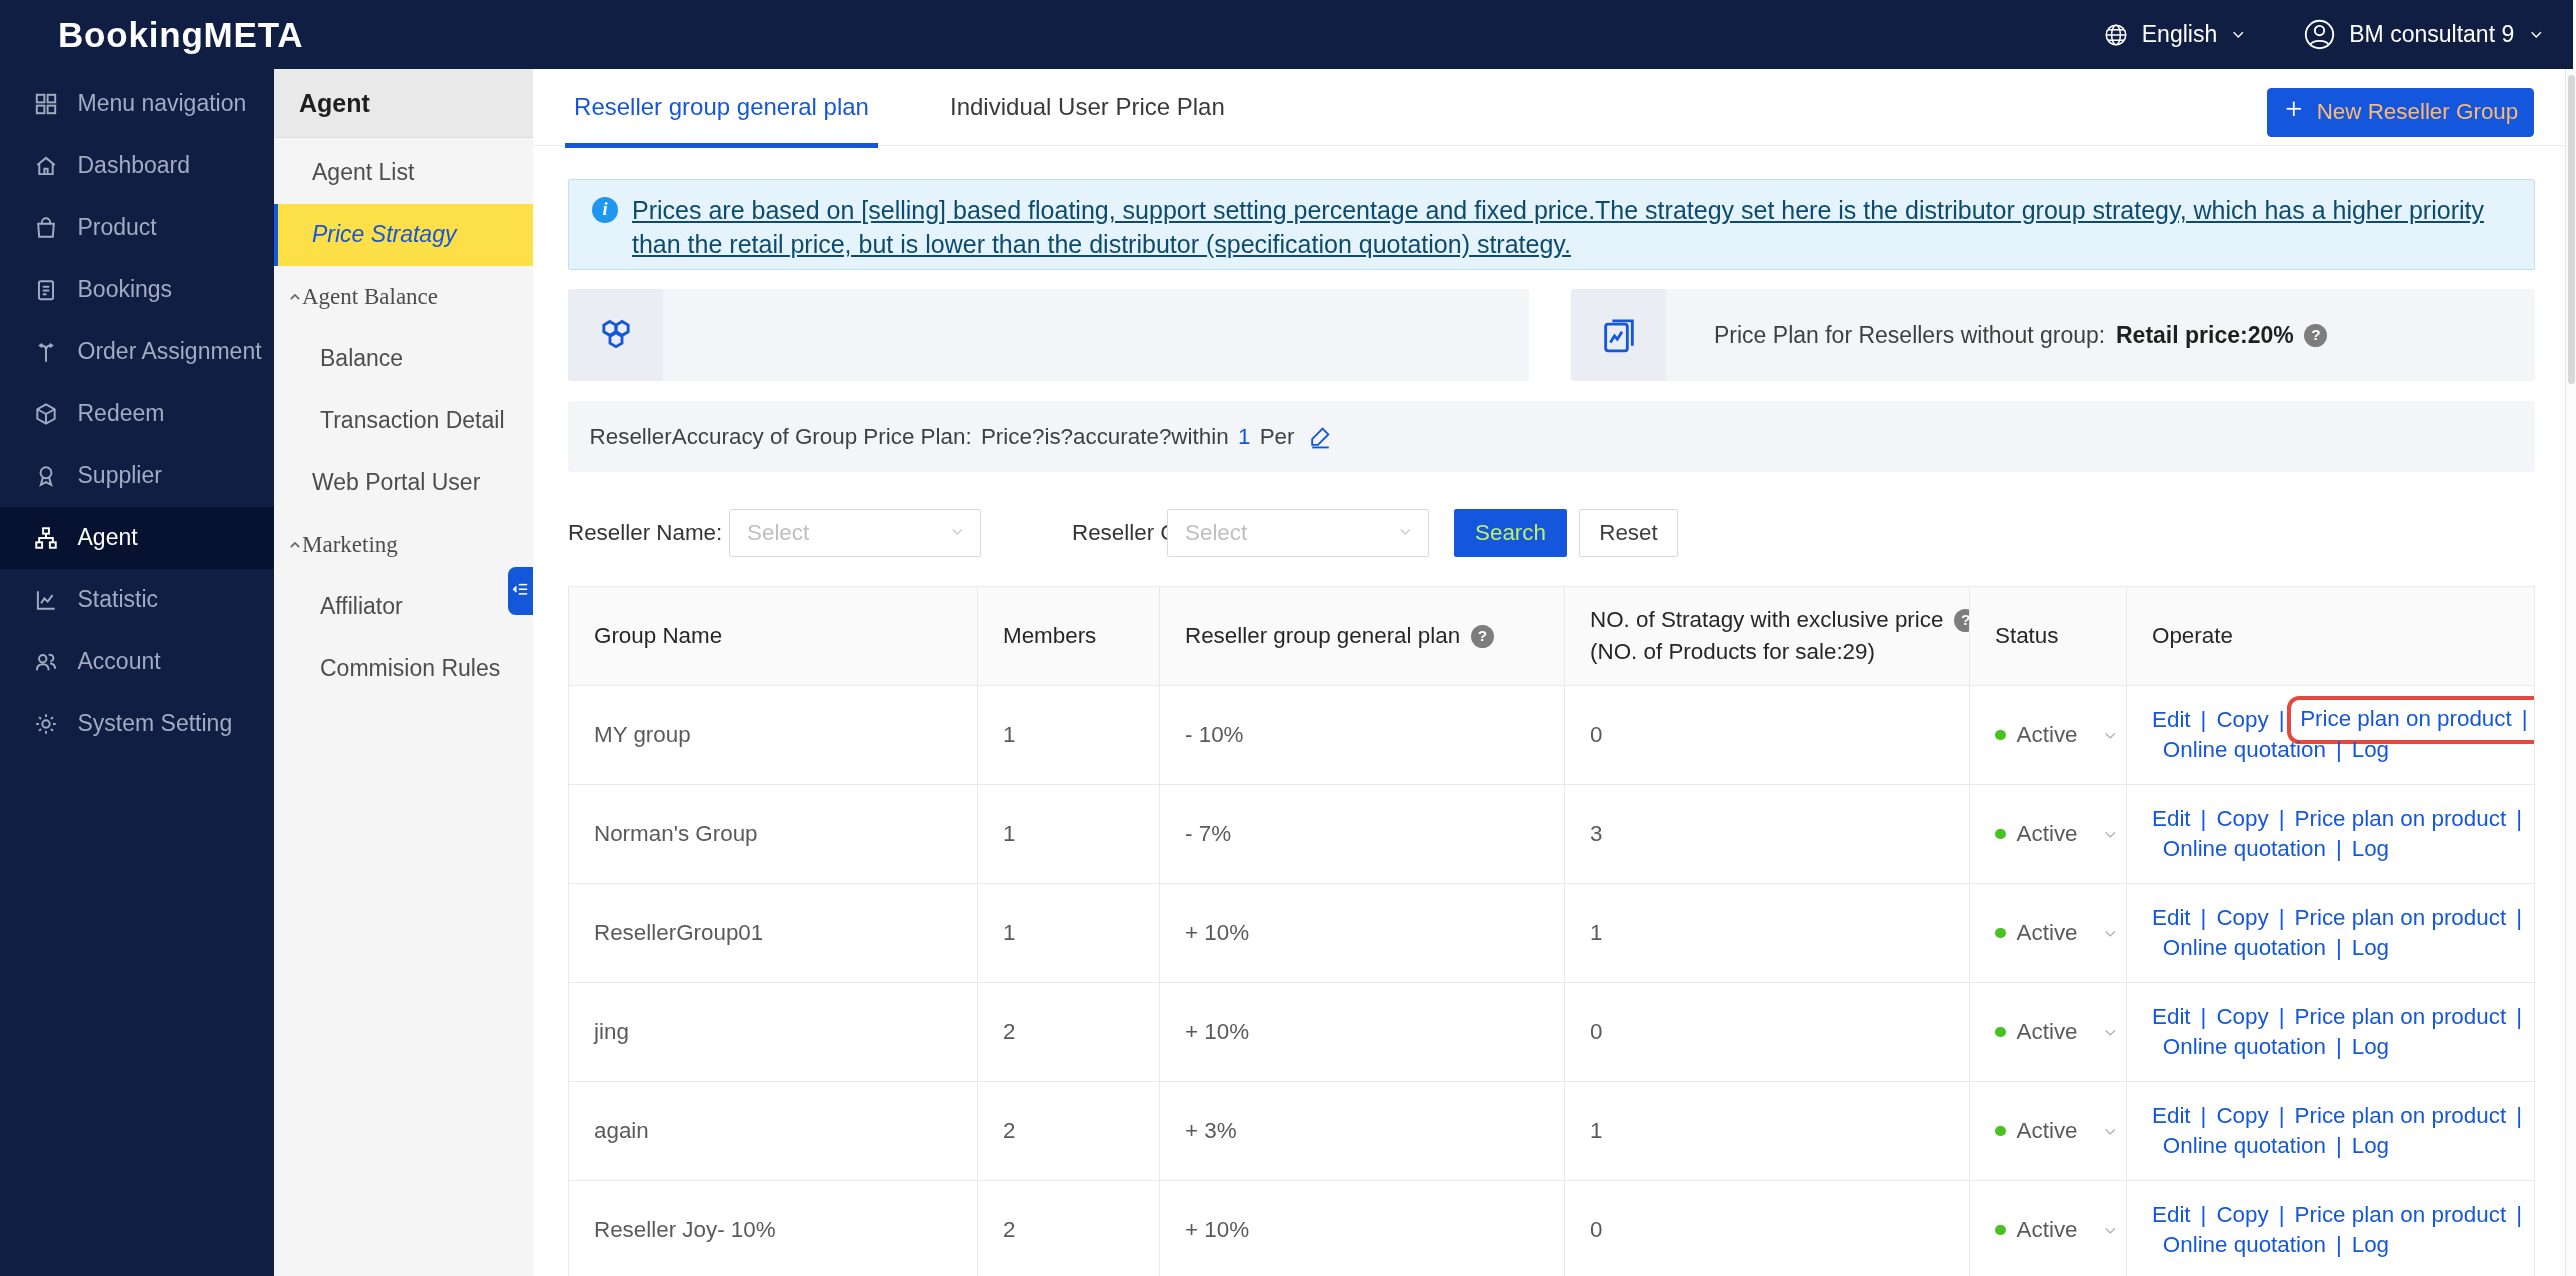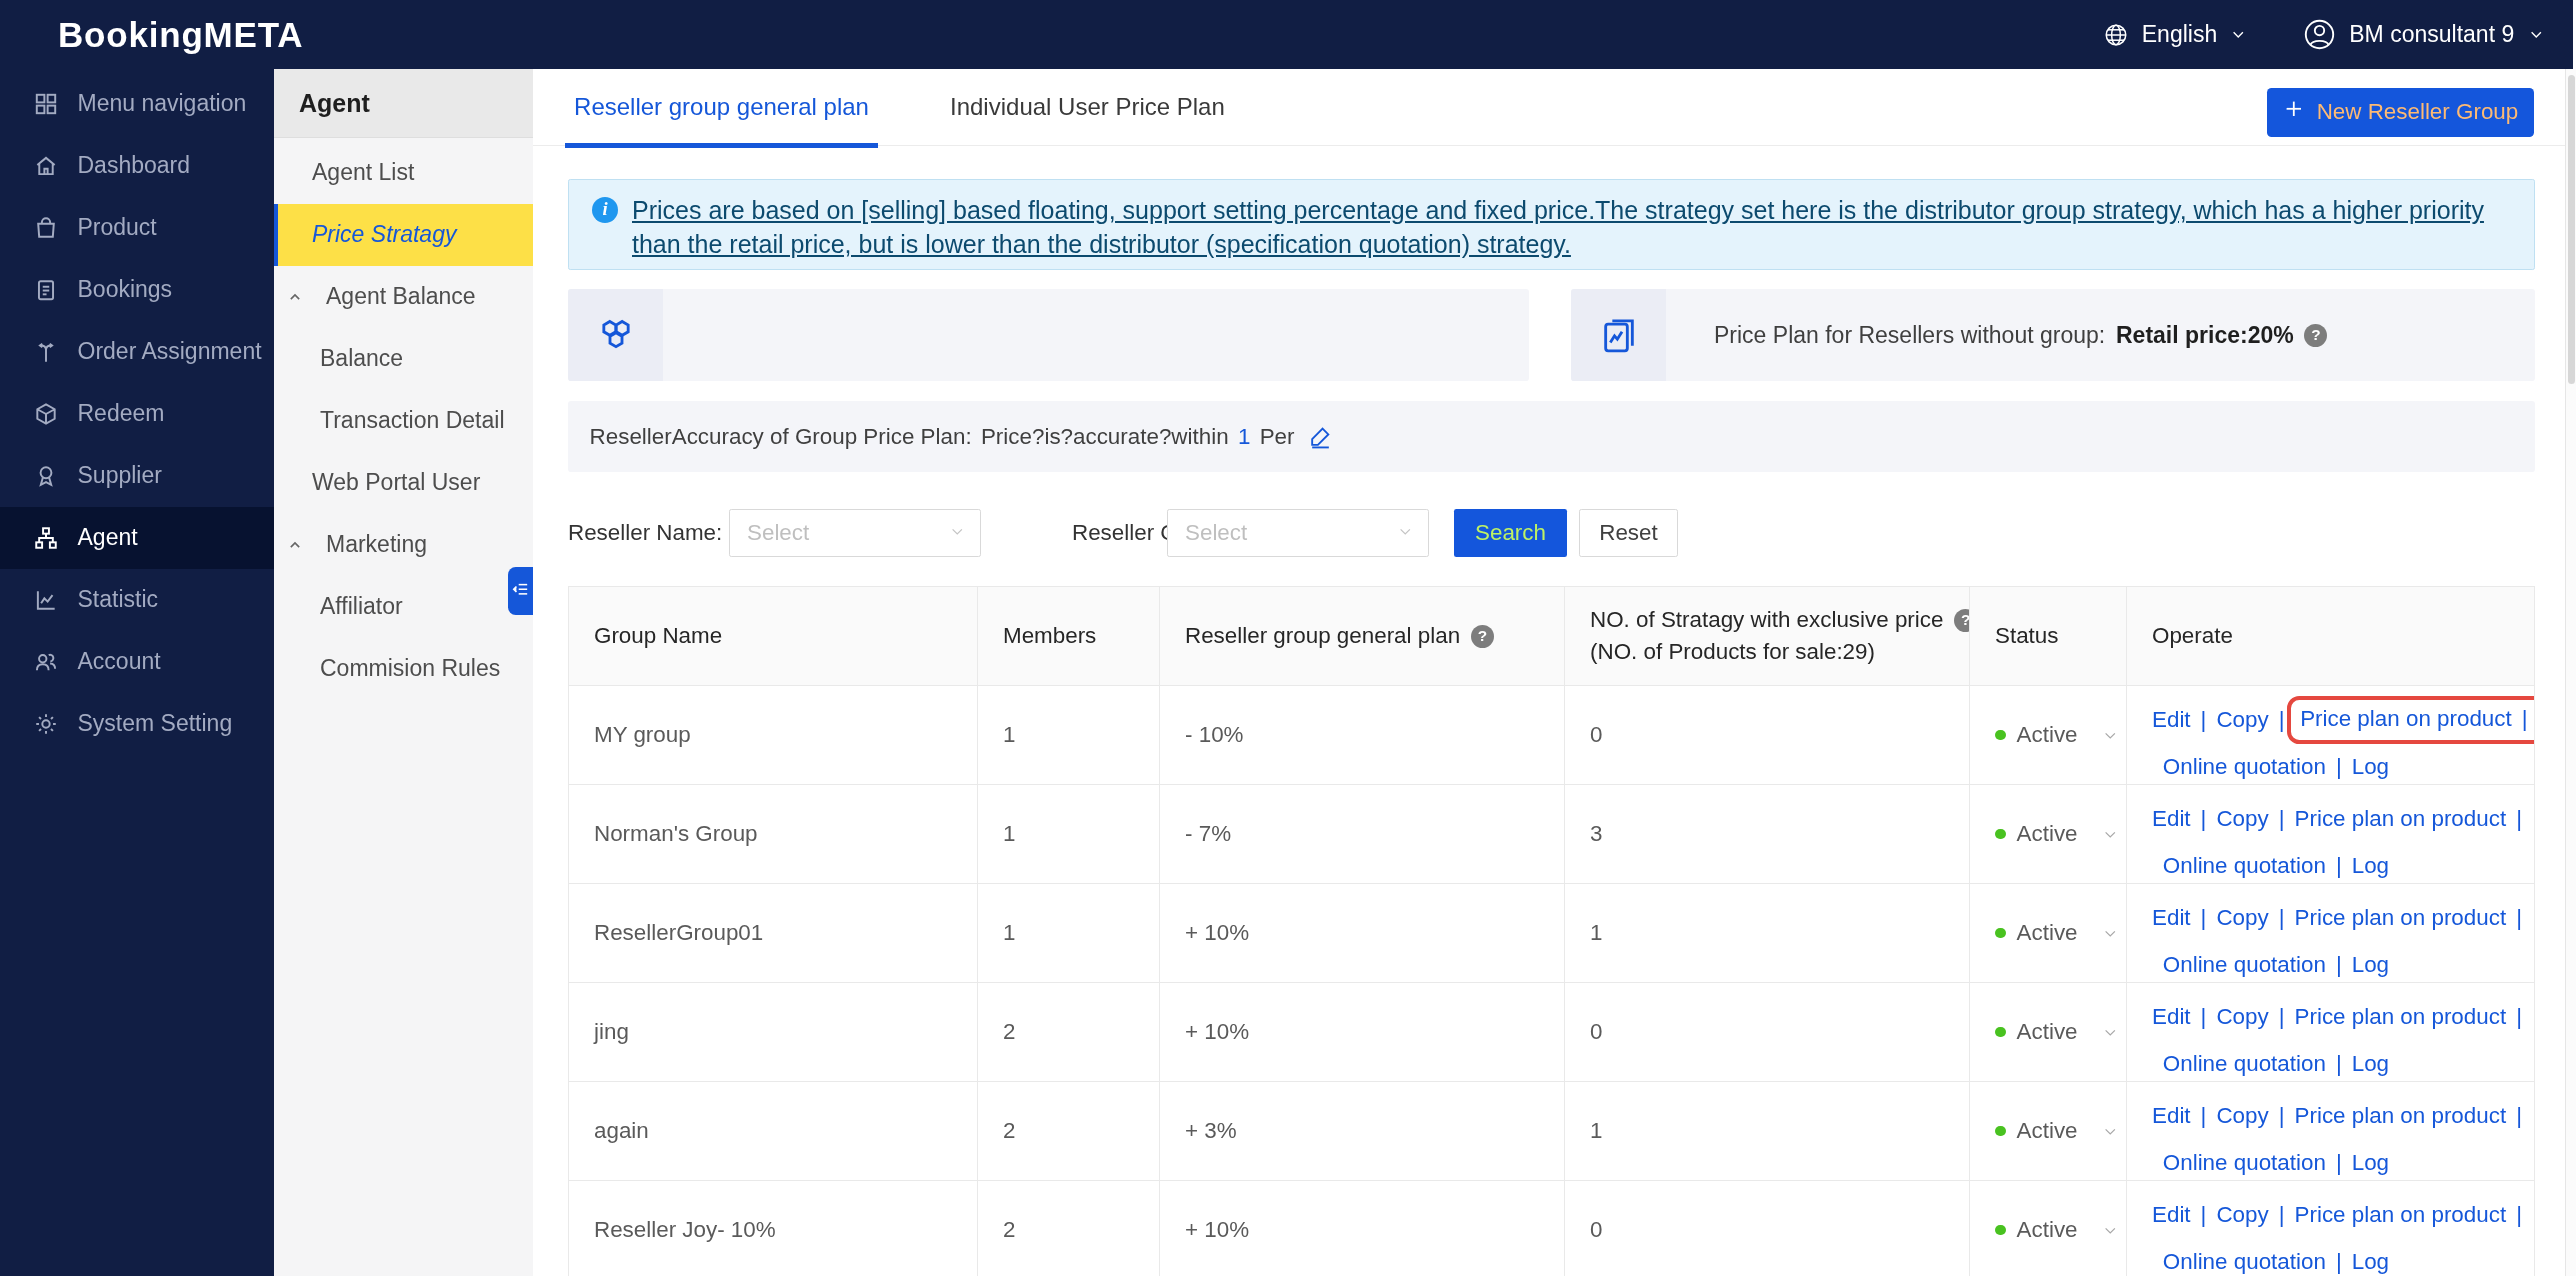--- a/index.html
+++ b/index.html
@@ -23,21 +23,21 @@
   .nav-item{height:62px;display:flex;align-items:center;padding-left:33px;color:#a3abc2;font-size:23px;cursor:pointer;white-space:nowrap;}
   .nav-item .nicon{width:26px;height:26px;margin-right:18.5px;flex:0 0 26px;}
   .nav-item.active{background:var(--navy-dark);color:#ffffff;}
 
   
   .submenu{position:absolute;left:274px;top:69px;width:259px;height:1207px;background:var(--subbg);}
   .submenu-header{height:69px;background:#e9e9e9;border-bottom:0.8px solid #dedede;display:flex;align-items:center;
     padding-left:25px;font-size:25px;font-weight:700;color:#1f1f1f;}
   .smi{height:62px;display:flex;align-items:center;padding-left:38px;font-size:23px;color:#4d4d4d;cursor:pointer;position:relative;white-space:nowrap;}
   .smi.sub{padding-left:46px;}
-  .smi.group{padding-left:52px;}
+  .smi.group{padding-left:28px;font-family:Liberation Serif, serif;}
   .smi .caret{position:absolute;left:10.8px;top:50%;transform:translateY(-50%);display:flex;}
   .smi.active{background:#fde047;color:var(--accent);font-style:italic;}
   .smi.active::before{content:"";position:absolute;left:0;top:0;bottom:0;width:3.9px;background:var(--accent);}
   .collapse-tab{position:absolute;right:0;top:498px;width:25.5px;height:48px;background:var(--accent);
     border-radius:7.7px 0 0 7.7px;display:flex;align-items:center;justify-content:center;cursor:pointer;}
 
   
   .main{position:absolute;left:533px;top:69px;width:2043px;height:1207px;background:#fff;}
 
   .tabbar{position:absolute;left:0;top:0;width:2043px;height:77px;border-bottom:1.5px solid #ececec;}
@@ -91,21 +91,21 @@
   .th,.td{border-right:0.8px solid var(--line);border-bottom:0.8px solid var(--line);display:flex;align-items:center;padding-left:25px;
     overflow:hidden;white-space:nowrap;}
   .th:last-child,.td:last-child{border-right:none;}
   .th.two{flex-direction:column;align-items:flex-start;justify-content:center;line-height:32px;}
   .th .hline{display:flex;align-items:center;gap:10.8px;}
   .status{gap:0;}
   .dot{width:10.8px;height:10.8px;border-radius:50%;background:var(--green);flex:0 0 10.8px;}
   .stxt{margin-left:10.8px;}
   .chev{margin-left:23px;display:flex;}
   .operate{flex-direction:column;align-items:flex-start;justify-content:center;color:var(--accent);}
-  .opline{line-height:30px;white-space:nowrap;display:flex;align-items:center;margin-top:17px;}
+  .opline{line-height:30px;white-space:nowrap;display:flex;align-items:center;}
   .opline.l2{padding-left:10.8px;}
   .alink{color:var(--accent);cursor:pointer;}
   .sep{margin:0 10px;color:var(--accent);}
   .hlbox{display:inline-flex;align-items:center;border:4.6px solid var(--red);border-radius:12.3px;padding:3.9px 7.7px 5.4px 9.3px;margin:-9.3px 0 -9.3px -7.7px;}
 
   
   .scrollbar{position:absolute;left:2565px;top:69px;width:10.8px;height:1207px;background:#fbfbfb;border-left:0.8px solid #e6e6e6;}
   .scroll-thumb{position:absolute;left:1.5px;top:6.2px;width:7px;height:309px;background:#d7d7d7;border-radius:3.9px;}
   .corner{position:absolute;left:2573px;top:0;width:3.1px;height:69px;background:#fff;}
 

